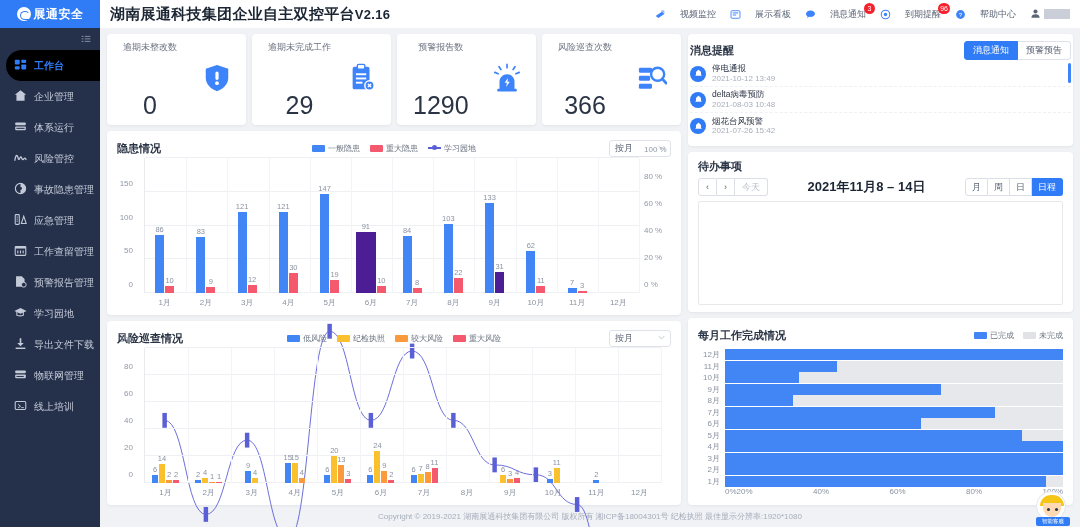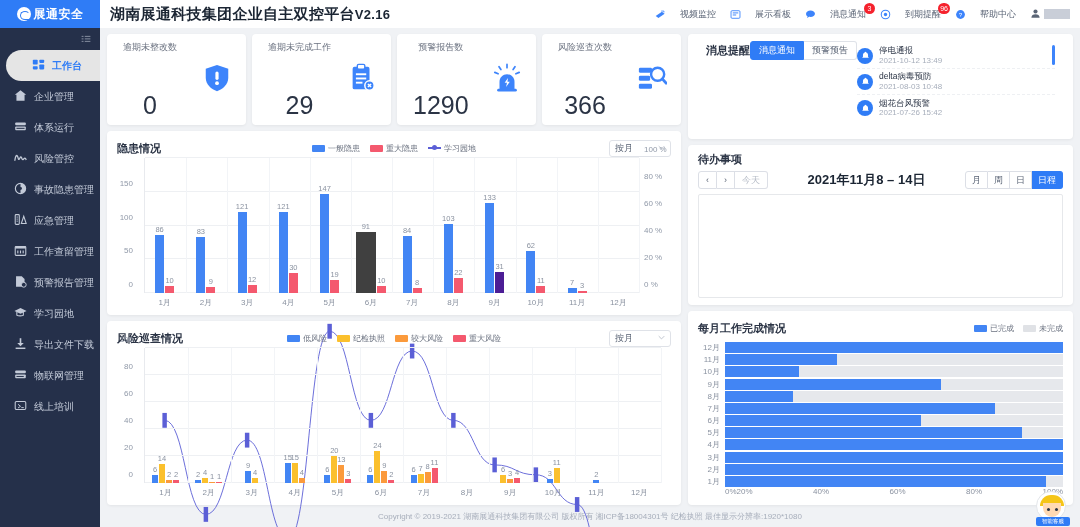--- a/index.html
+++ b/index.html
@@ -30,21 +30,21 @@
   .avatar-name { width: 26px; height: 10px; background: #c9ced8; }
 
   
   .body { flex: 1; display: flex; min-height: 0; }
   .sidebar { width: 100px; background: #25304a; display: flex; flex-direction: column; flex: 0 0 100px; }
   .collapse-row { height: 22px; display: flex; align-items: center; justify-content: flex-end; padding-right: 9px; }
   .collapse-row svg { opacity: .6; }
   .nav-item { height: 31px; display: flex; align-items: center; gap: 7px; padding-left: 14px;
     color: #c3cad8; font-size: 10px; cursor: pointer; position: relative; }
   .nav-item svg { flex: 0 0 13px; }
-  .nav-item.active { background: #e5e5e5; color: #2f7cf6; border-radius: 16px 0 0 16px; margin-left: 6px; padding-left: 8px; font-weight: bold; justify-content: center; }
+  .nav-item.active { background: #000000; color: #2f7cf6; border-radius: 16px 0 0 16px; margin-left: 6px; padding-left: 8px; font-weight: bold; }
 
   .content { flex: 1; display: flex; flex-direction: column; min-width: 0; background: #f0f2f5; }
   .main { flex: 1; display: flex; gap: 7px; padding: 6px 7px 0 7px; min-height: 0; }
   .col-left { flex: 1 1 580px; display: flex; flex-direction: column; gap: 6px; min-width: 0; }
   .col-right { flex: 0 0 385px; display: flex; flex-direction: column; gap: 6px; }
   .card { background: #fff; border-radius: 4px; box-shadow: 0 1px 3px rgba(0,0,0,.06); }
 
   
   .stats { display: flex; gap: 6px; flex: 0 0 66px; }
   .stat { flex: 1; display: flex; align-items: center; justify-content: space-between; padding: 7px 14px 7px 16px; }
@@ -80,21 +80,21 @@
   .bars { position: absolute; left: 0; right: 0; bottom: 0; top: 0; display: flex; }
   .grp { flex: 1; position: relative; display: flex; align-items: flex-end; justify-content: center; gap: 1px; }
   .bar { position: relative; }
   .bar .vlabel { position: absolute; bottom: 100%; left: 50%; transform: translateX(-50%);
     font-size: 7.5px; color: #8a92a0; margin-bottom: 1px; }
   .xlabels { position: absolute; left: 27px; right: 32px; bottom: 0; height: 18px; display: flex; }
   .xl { flex: 1; text-align: center; font-size: 8px; color: #8a92a0; padding-top: 4px; }
   .lineLayer { position: absolute; left: 27px; right: 32px; top: 0; bottom: 18px; pointer-events: none; }
 
   
-  .msg-card { padding: 7px 18px; flex: 0 0 105px; display: flex; }
+  .msg-card { padding: 7px 2px; flex: 0 0 105px; display: flex; flex-direction: column; }
   .msg-head { display: flex; align-items: center; height: 18px; }
   .msg-title { font-size: 11px; font-weight: bold; color: #2b3445; }
   .msg-tabs { margin-left: auto; display: flex; }
   .mtab { font-size: 9px; padding: 2px 8px; border: 1px solid #dfe2e8; color: #5a6475; cursor: pointer; }
   .mtab:first-child { border-radius: 3px 0 0 3px; }
   .mtab:last-child { border-radius: 0 3px 3px 0; border-left: none; }
   .mtab.active { background: #2f7cf6; border-color: #2f7cf6; color: #fff; }
   .msg-list { flex: 1; overflow: hidden; margin-top: 2px; position: relative; }
   .msg-item { display: flex; align-items: center; gap: 6px; height: 26px; border-bottom: 1px dashed #eef0f3; }
   .msg-ico { width: 16px; height: 16px; border-radius: 50%; background: #2f7cf6; flex: 0 0 16px;
@@ -482,21 +482,21 @@
                       </div>
                       <div class="grp">
                         <div class="bar" style="width: 9px; height: 73.5%; background: rgb(66, 133, 244); margin-top: 24px;">
                           <span class="vlabel">147</span>
                         </div>
                         <div class="bar" style="width: 9px; height: 9.5%; background: rgb(244, 89, 110);">
                           <span class="vlabel">19</span>
                         </div>
                       </div>
                       <div class="grp">
-                        <div class="bar" style="width: 15px; height: 45.5%; background: #404040; padding-left: 20px;">
+                        <div class="bar" style="width: 15px; height: 45.5%; background: #4c1d95; padding-left: 20px;">
                           <span class="vlabel">91</span>
                         </div>
                         <div class="bar" style="width: 9px; height: 5%; background: rgb(244, 89, 110);">
                           <span class="vlabel">10</span>
                         </div>
                       </div>
                       <div class="grp">
                         <div class="bar" style="width: 9px; height: 42%; background: rgb(66, 133, 244);">
                           <span class="vlabel">84</span>
                         </div>

